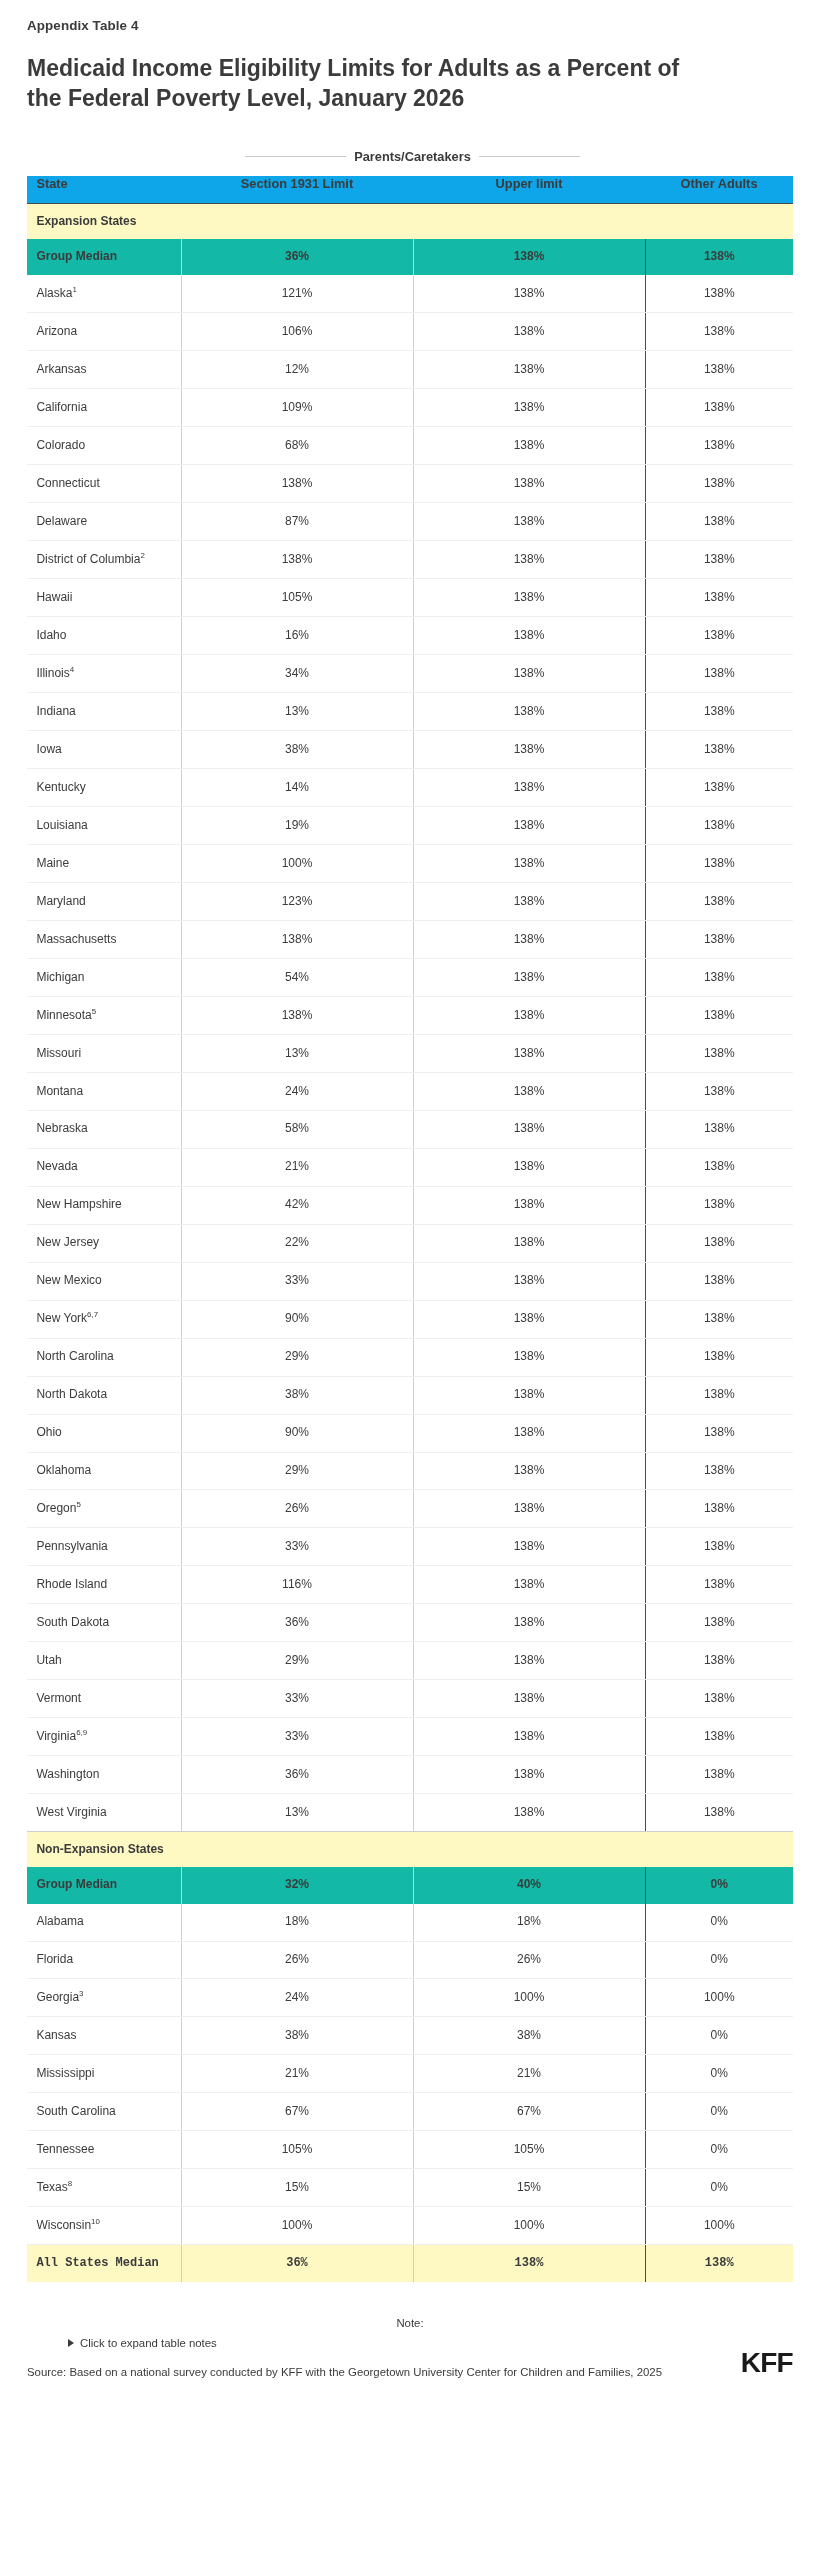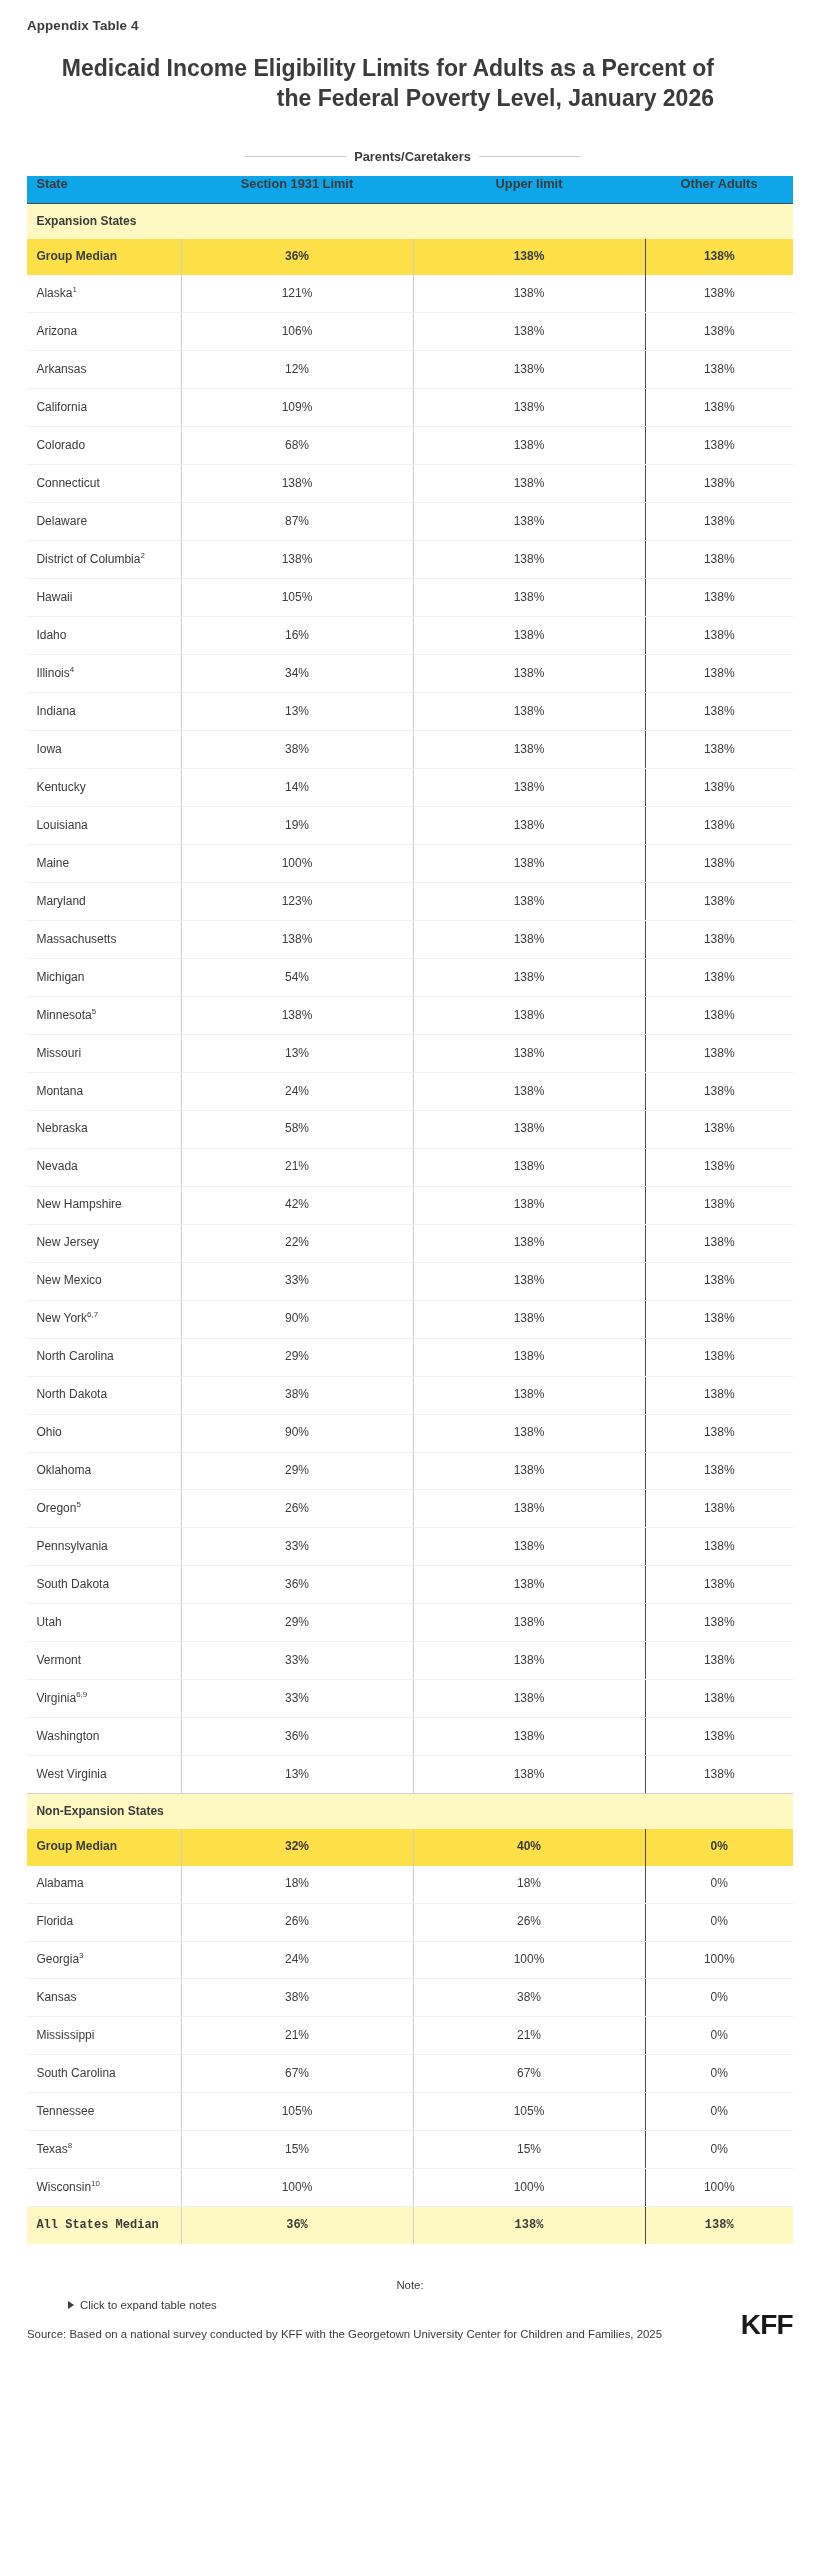--- a/index.html
+++ b/index.html
@@ -28,21 +28,20 @@
     letter-spacing: 0.1px;
     margin: 0 0 20px 0;
   }
   .title {
     font-size: 23px;
     line-height: 1.34;
     font-weight: 700;
     color: #3b3b3b;
     margin: 0 0 31px 0;
     max-width: 772px;
-    text-align: right;
   }
 
   
   .grouphead {
     display: flex;
     align-items: center;
     height: 23px;
     margin-bottom: 8px;
   }
   .grouphead .spacer-state { width: 154px; flex: 0 0 154px; }
@@ -120,21 +119,21 @@
     background: #fef9c3;
     font-weight: 700;
     text-align: left;
     padding: 9.4px 9.4px;
     border-right: none !important;
     border-bottom: none;
     font-size: 12px;
   }
   
   tr.median td {
-    background: #fde047;
+    background: #14b8a6;
     font-weight: 700;
     border-bottom: none;
   }
   tr.median td.state { font-weight: 700; }
   
   tr.allmedian td {
     background: #fef9c3;
     font-weight: 700;
     border-bottom: none;
     font-family: Liberation Mono, monospace;
@@ -439,20 +438,26 @@
           <td class="upper">138%</td>
           <td class="other">138%</td>
         </tr>
         <tr>
           <td class="state"><span>Pennsylvania</span></td>
           <td class="s1931">33%</td>
           <td class="upper">138%</td>
           <td class="other">138%</td>
         </tr>
         <tr>
+          <td class="state"><span>Rhode Island</span></td>
+          <td class="s1931">116%</td>
+          <td class="upper">138%</td>
+          <td class="other">138%</td>
+        </tr>
+        <tr>
           <td class="state"><span>South Dakota</span></td>
           <td class="s1931">36%</td>
           <td class="upper">138%</td>
           <td class="other">138%</td>
         </tr>
         <tr>
           <td class="state"><span>Utah</span></td>
           <td class="s1931">29%</td>
           <td class="upper">138%</td>
           <td class="other">138%</td>

